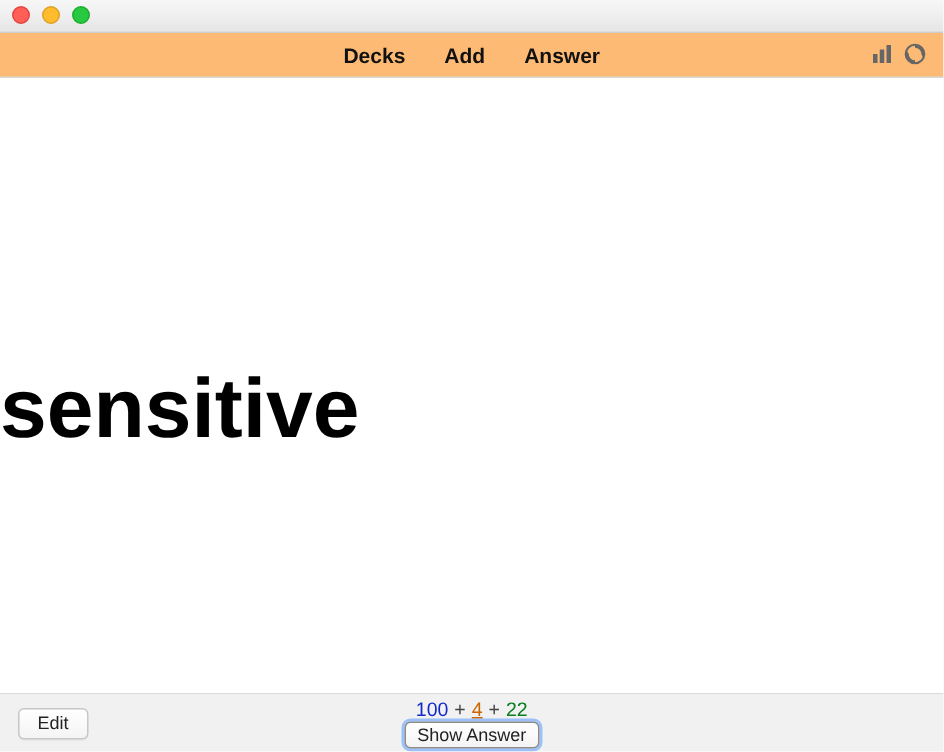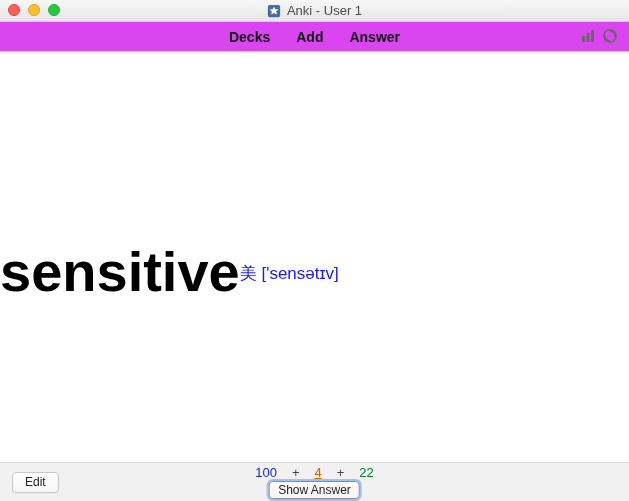--- a/index.html
+++ b/index.html
@@ -24,21 +24,21 @@
   .tl { width:12px; height:12px; border-radius:50%; }
   .tl.red { background:#ff5f57; border:1px solid #e14640; }
   .tl.yellow { background:#ffbd2e; border:1px solid #dfa022; }
   .tl.green { background:#28c940; border:1px solid #1dad2c; }
   .title { font-size:13px; color:#4d4d4d; display:flex; align-items:center; gap:6px; }
   .appicon { width:14px; height:14px; display:inline-block; }
 
   
   .menurow {
     height:30px;
-    background:#d946ef;
+    background:#fdba74;
     border-bottom:1px solid #d8d8d8;
     display:flex; align-items:center; justify-content:center;
     position:relative;
   }
   .menuitems { display:flex; gap:26px; font-weight:700; font-size:14px; color:#111; }
   .menuitems span { cursor:default; }
   .righticons { position:absolute; right:10px; top:5px; display:flex; gap:4px; align-items:center; }
   .icnbtn { width:18px; height:18px; display:flex; align-items:center; justify-content:center; color:#555; }
 
   
@@ -69,21 +69,21 @@
     display:flex; align-items:center; gap:4px;
     box-shadow:0 1px 0 rgba(0,0,0,0.04);
     cursor:default;
   }
   .centerstack {
     position:absolute; left:50%; top:0; transform:translateX(-50%);
     height:100%;
     display:flex; flex-direction:column; align-items:center; justify-content:center;
     gap:1px;
   }
-  .counts { font-size:13px; display:flex; gap:15px; align-items:baseline; }
+  .counts { font-size:13px; display:flex; gap:4px; align-items:baseline; }
   .cnt-new { color:#1129c9; }
   .cnt-learn { color:#cc6600; text-decoration:underline; }
   .cnt-review { color:#0a7d1f; }
   .plus { color:#444; }
   .showbtn {
     background:linear-gradient(#ffffff,#f4f4f4);
     border:1px solid #8c8c8c;
     border-radius:4px;
     font-size:12px;
     padding:1px 8px;
@@ -94,29 +94,20 @@
   .caret { font-size:9px; color:#333; }
 </style>
 </head>
 <body>
 
 <div class="titlebar">
   <div class="traffic">
     <div class="tl red"></div>
     <div class="tl yellow"></div>
     <div class="tl green"></div>
-  </div>
-  <div class="title">
-    <span class="appicon">
-      <svg viewBox="0 0 16 16" width="14" height="14">
-        <rect x="1" y="1" width="14" height="14" rx="2" fill="#4a6d9c"></rect>
-        <polygon points="8,3 9.5,6 13,6.3 10.5,8.5 11.2,12 8,10.2 4.8,12 5.5,8.5 3,6.3 6.5,6" fill="#fff"></polygon>
-      </svg>
-    </span>
-    <span>Anki - User 1</span>
   </div>
 </div>
 
 <div class="menurow">
   <div class="menuitems">
     <span>Decks</span>
     <span>Add</span>
     <span>Answer</span>
   </div>
   <div class="righticons">
@@ -134,21 +125,20 @@
         <polygon points="12.2,8 14.2,8 13.2,10" fill="#666"></polygon>
         <path d="M8 13 A5 5 0 0 1 3 8" fill="none" stroke="#666" stroke-width="1.6"></path>
         <polygon points="3.8,8 1.8,8 2.8,6" fill="#666"></polygon>
       </svg>
     </span>
   </div>
 </div>
 
 <div class="cardarea">
   <div class="word">sensitive</div>
-  <div class="pron">美 ['sensətɪv]</div>
 </div>
 
 <div class="bottombar">
   <div class="btn">
     <span>Edit</span>
   </div>
 
   <div class="centerstack">
     <div class="counts">
       <span class="cnt-new">100</span>

